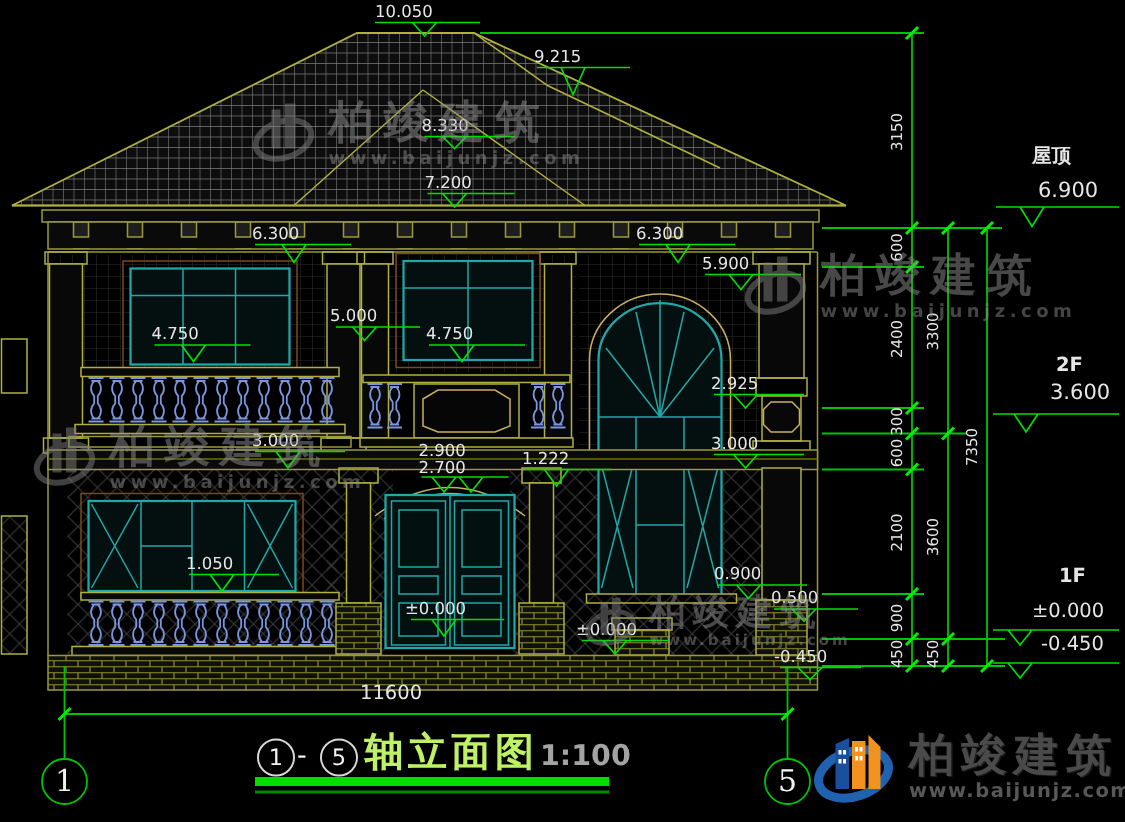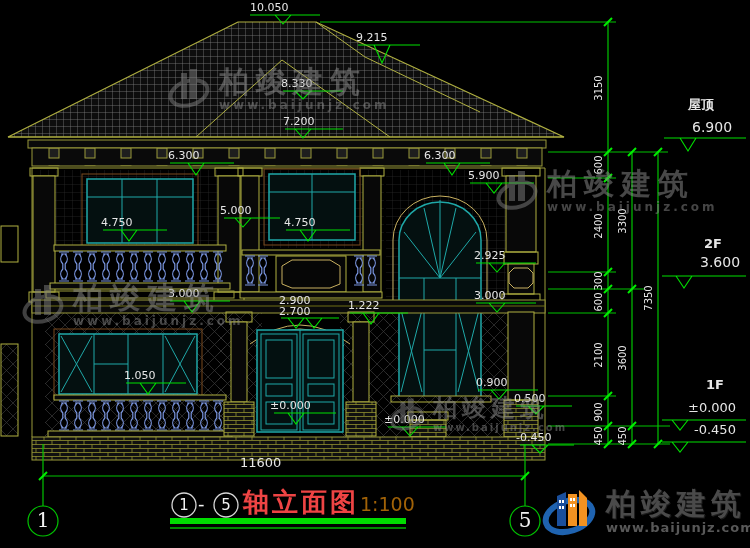--- a/index.html
+++ b/index.html
@@ -6,23 +6,23 @@
   #canvas{position:relative;width:750px;height:548px;background:#000;overflow:hidden;
           font-family:"DejaVu Sans",sans-serif;}
   .lbl{position:absolute;color:#e6e6e6;font-size:11px;line-height:12px;text-align:left;
        white-space:nowrap;}
   .lbl.big{font-size:13px;}
   .lbl.elev{font-size:13px;}
   .rot{position:absolute;width:60px;text-align:center;color:#e6e6e6;font-size:10px;
        line-height:16px;transform:rotate(-90deg);white-space:nowrap;}
   .axisnum{position:absolute;color:#f2f2f2;font-size:20px;line-height:22px;text-align:center;
        font-family:"DejaVu Serif",serif;}
-  .title-zh{position:absolute;color:#ef4444;font-size:26px;font-weight:bold;letter-spacing:3px;
+  .title-zh{position:absolute;color:#bef264;font-size:26px;font-weight:bold;letter-spacing:3px;
        line-height:28px;}
-  .title-scale{position:absolute;color:#a16207;font-size:19px;font-weight:normal;line-height:22px;}
+  .title-scale{position:absolute;color:#a3a3a3;font-size:19px;font-weight:bold;line-height:22px;}
   .title-circ-num{position:absolute;color:#f2f2f2;font-size:15px;line-height:16px;width:16px;
        text-align:center;}
   .title-dash{position:absolute;color:#f2f2f2;font-size:18px;line-height:18px;}
   .wm{position:absolute;display:flex;align-items:center;gap:7px;opacity:.5;}
   .wm-brand{font-size:30px;font-weight:bold;letter-spacing:7px;color:#909090;line-height:32px;}
   .wm-url{font-size:12px;font-weight:bold;letter-spacing:3px;color:#8a8a8a;line-height:14px;}
   .wm.small .wm-brand{font-size:24px;letter-spacing:5px;line-height:26px;}
   .wm.small .wm-url{font-size:10px;letter-spacing:2px;}
   .logo{position:absolute;display:flex;align-items:center;gap:8px;}
   .logo-brand{font-size:30px;font-weight:bold;letter-spacing:5px;color:#4a4a4a;line-height:32px;

